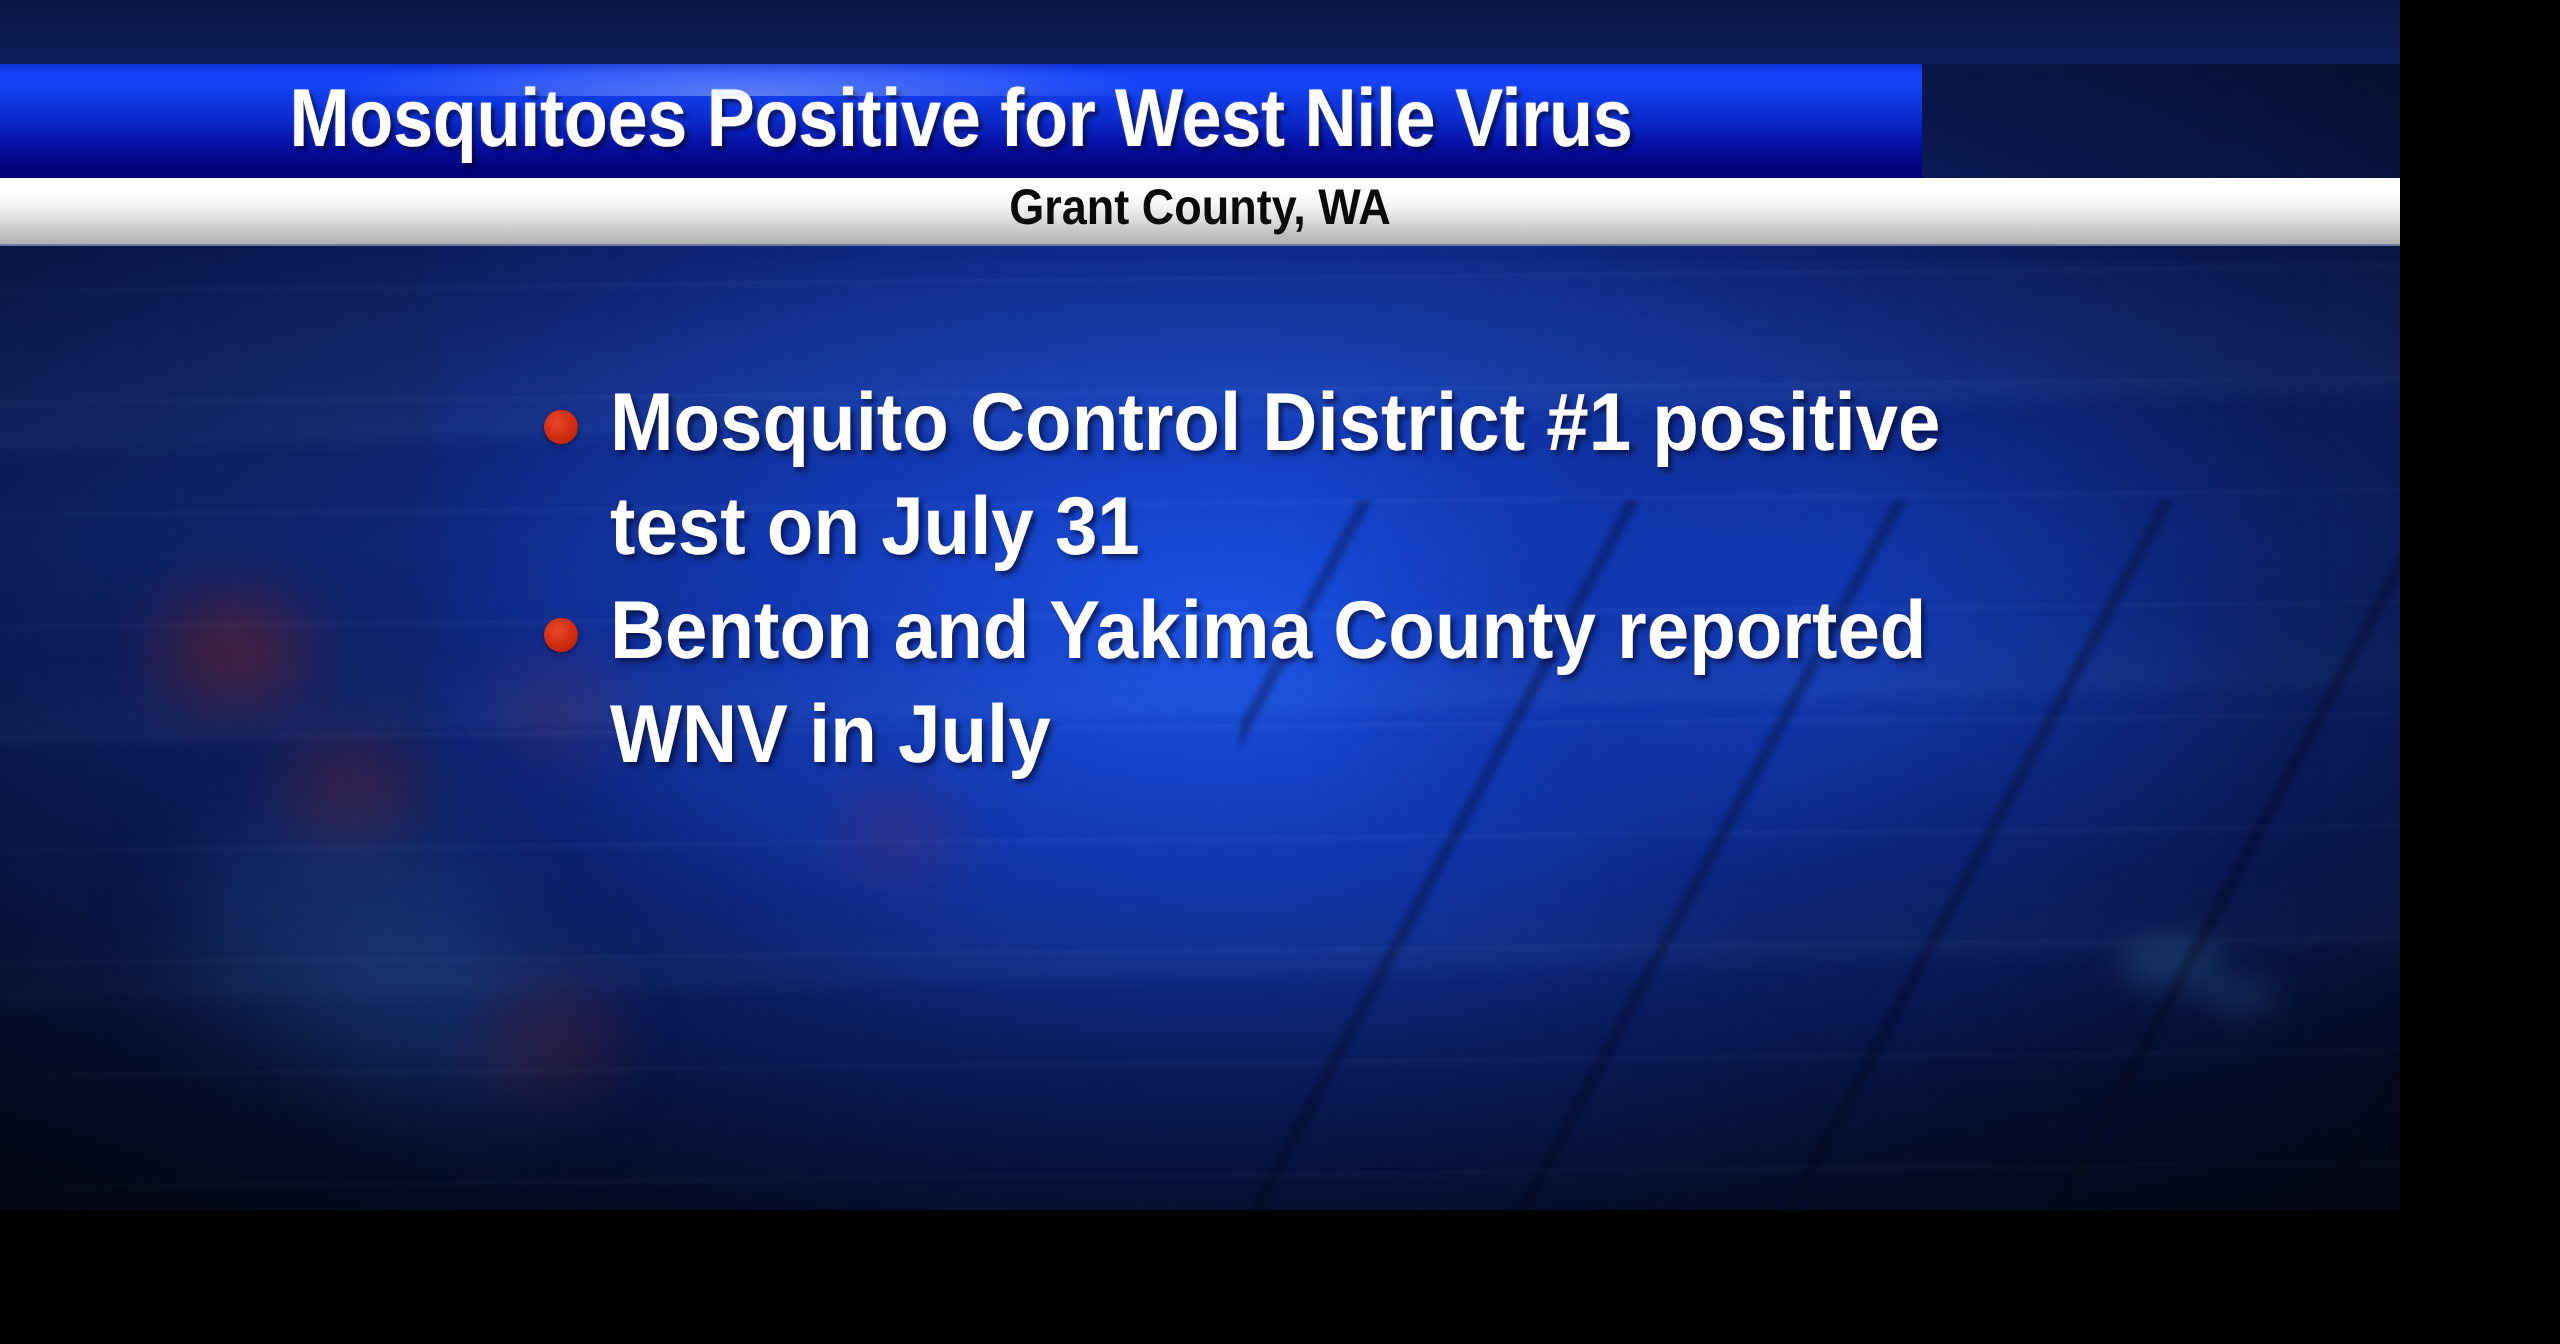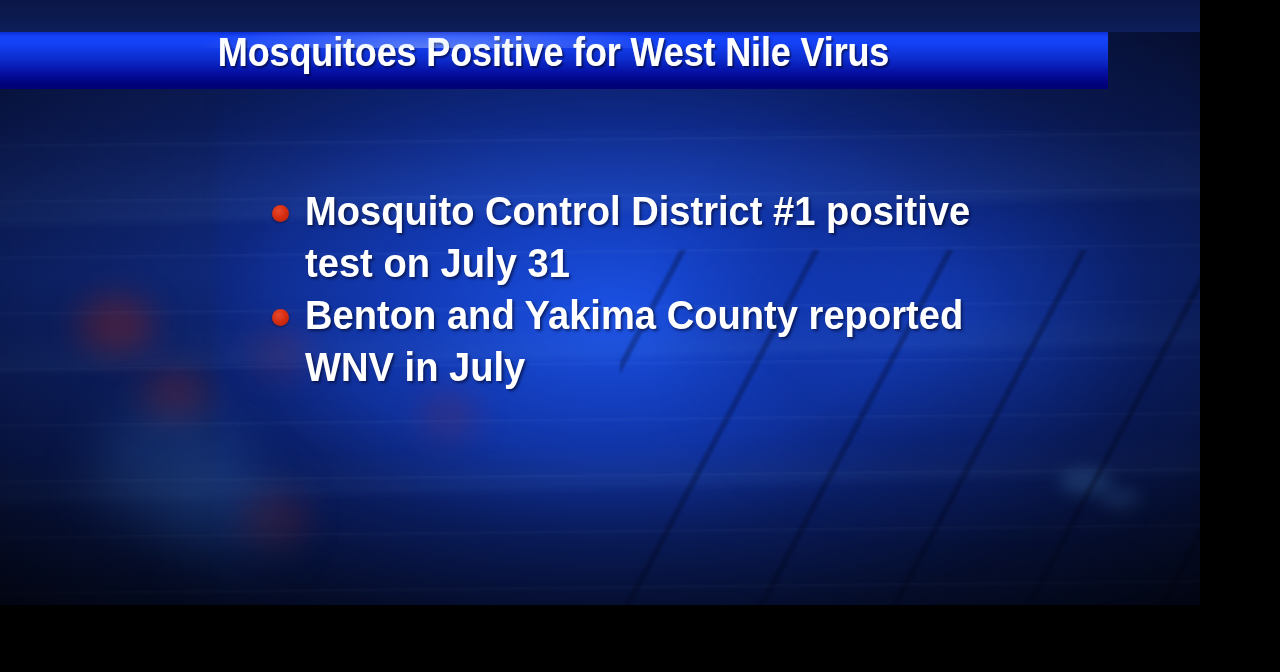--- a/index.html
+++ b/index.html
@@ -134,31 +134,31 @@
   
   .top-strip {
     position: absolute;
     left: 0; top: 0; width: 1200px; height: 32px;
     background: linear-gradient(180deg, #0a1646 0%, #0b1a4e 55%, #0d1f5c 100%);
   }
 
   
   .title-bar {
     position: absolute;
-    left: 0; top: 32px; width: 1108px; height: 57px;
+    left: 0; top: 32px; width: 961px; height: 57px;
     background: linear-gradient(180deg,
       #0c2fd6 0%,
       #1644fb 9%,
       #1340f2 22%,
       #0c2ccd 48%,
       #050fa2 72%,
       #01027c 90%,
       #010274 100%);
     display: flex;
-    align-items: flex-start;
+    align-items: center;
     justify-content: center;
     overflow: hidden;
   }
   .title-bar::after {
     
     content: "";
     position: absolute;
     left: 18%; top: -10px; width: 42%; height: 26px;
     background: radial-gradient(ellipse at 50% 100%, rgba(210,228,255,0.38) 0%, rgba(210,228,255,0.0) 72%);
     pointer-events: none;
@@ -284,20 +284,23 @@
     <div class="streaks2"></div>
     <div class="diagonals"></div>
     <div class="bg-vignette"></div>
 
     <div class="top-strip"></div>
 
     <div class="title-bar">
       <div class="title-text">Mosquitoes Positive for West Nile Virus</div>
     </div>
 
+    <div class="sub-bar">
+      <div class="sub-text">Grant County, WA</div>
+    </div>
 
     <div class="bullets">
 
       <div class="bullet-item">
         <div class="bullet-dot-wrap">
           <div class="bullet-dot"></div>
         </div>
         <div class="bullet-text">Mosquito Control District #1 positive test on July 31</div>
       </div>
 

